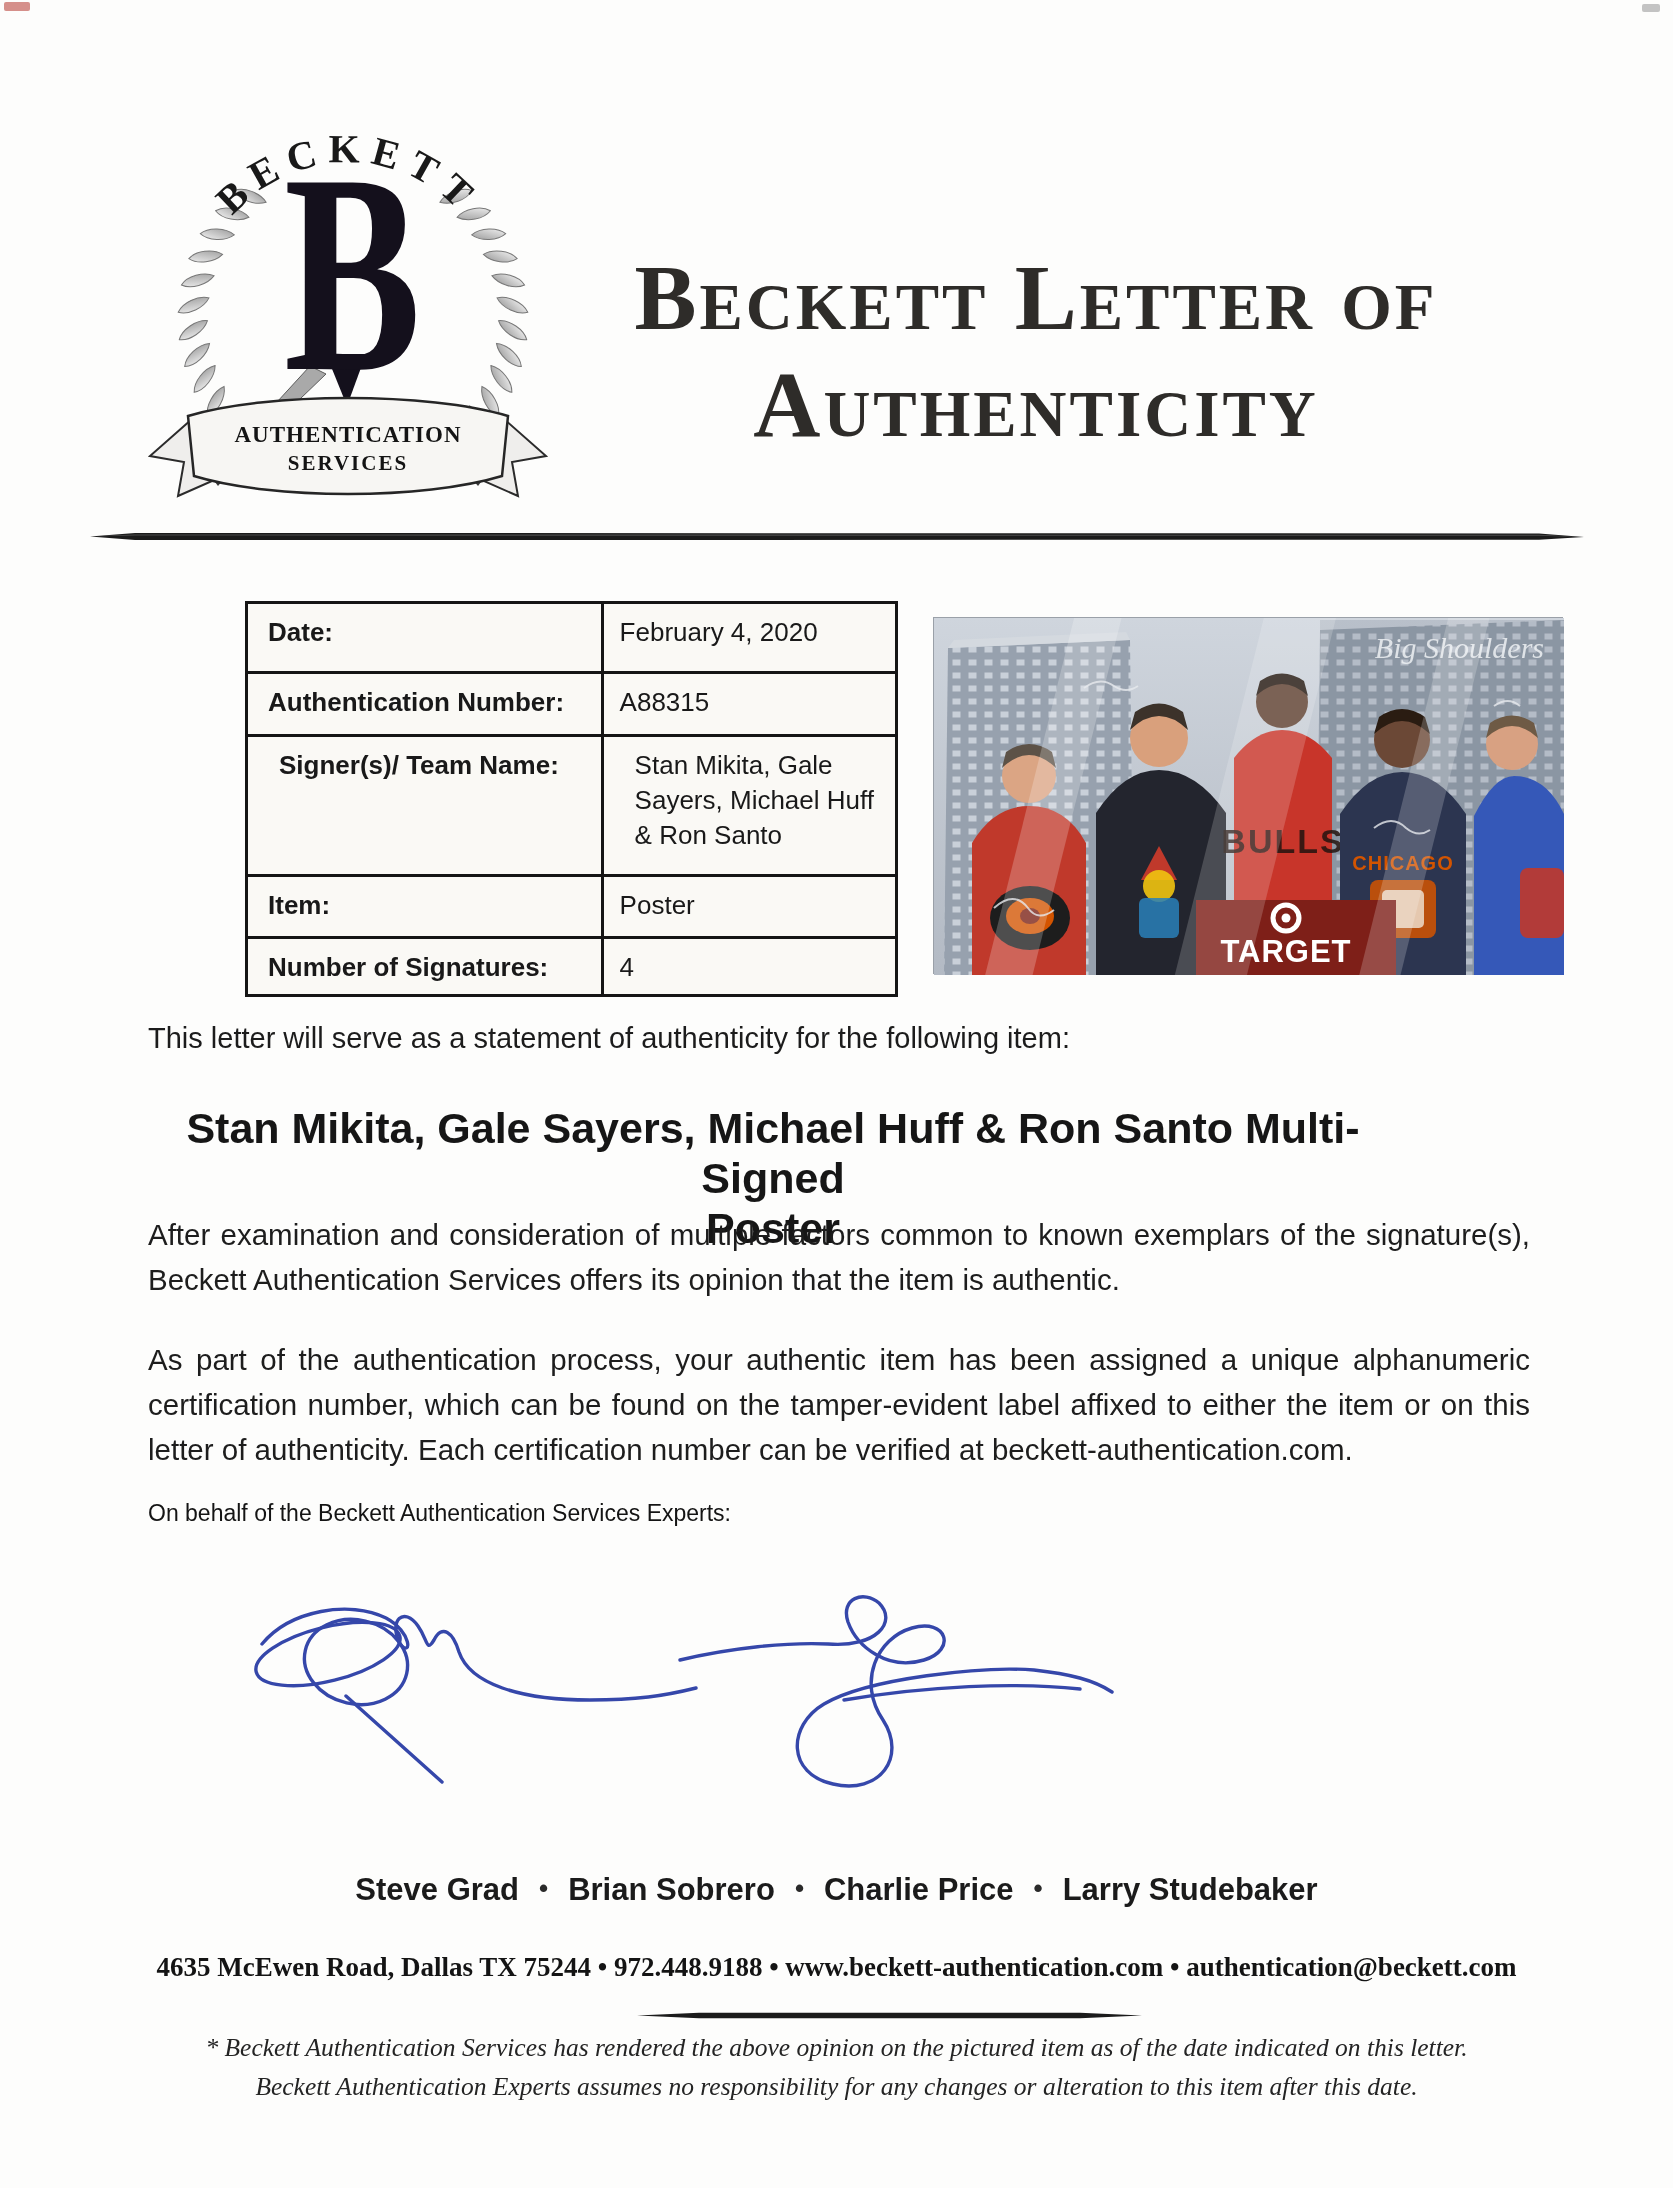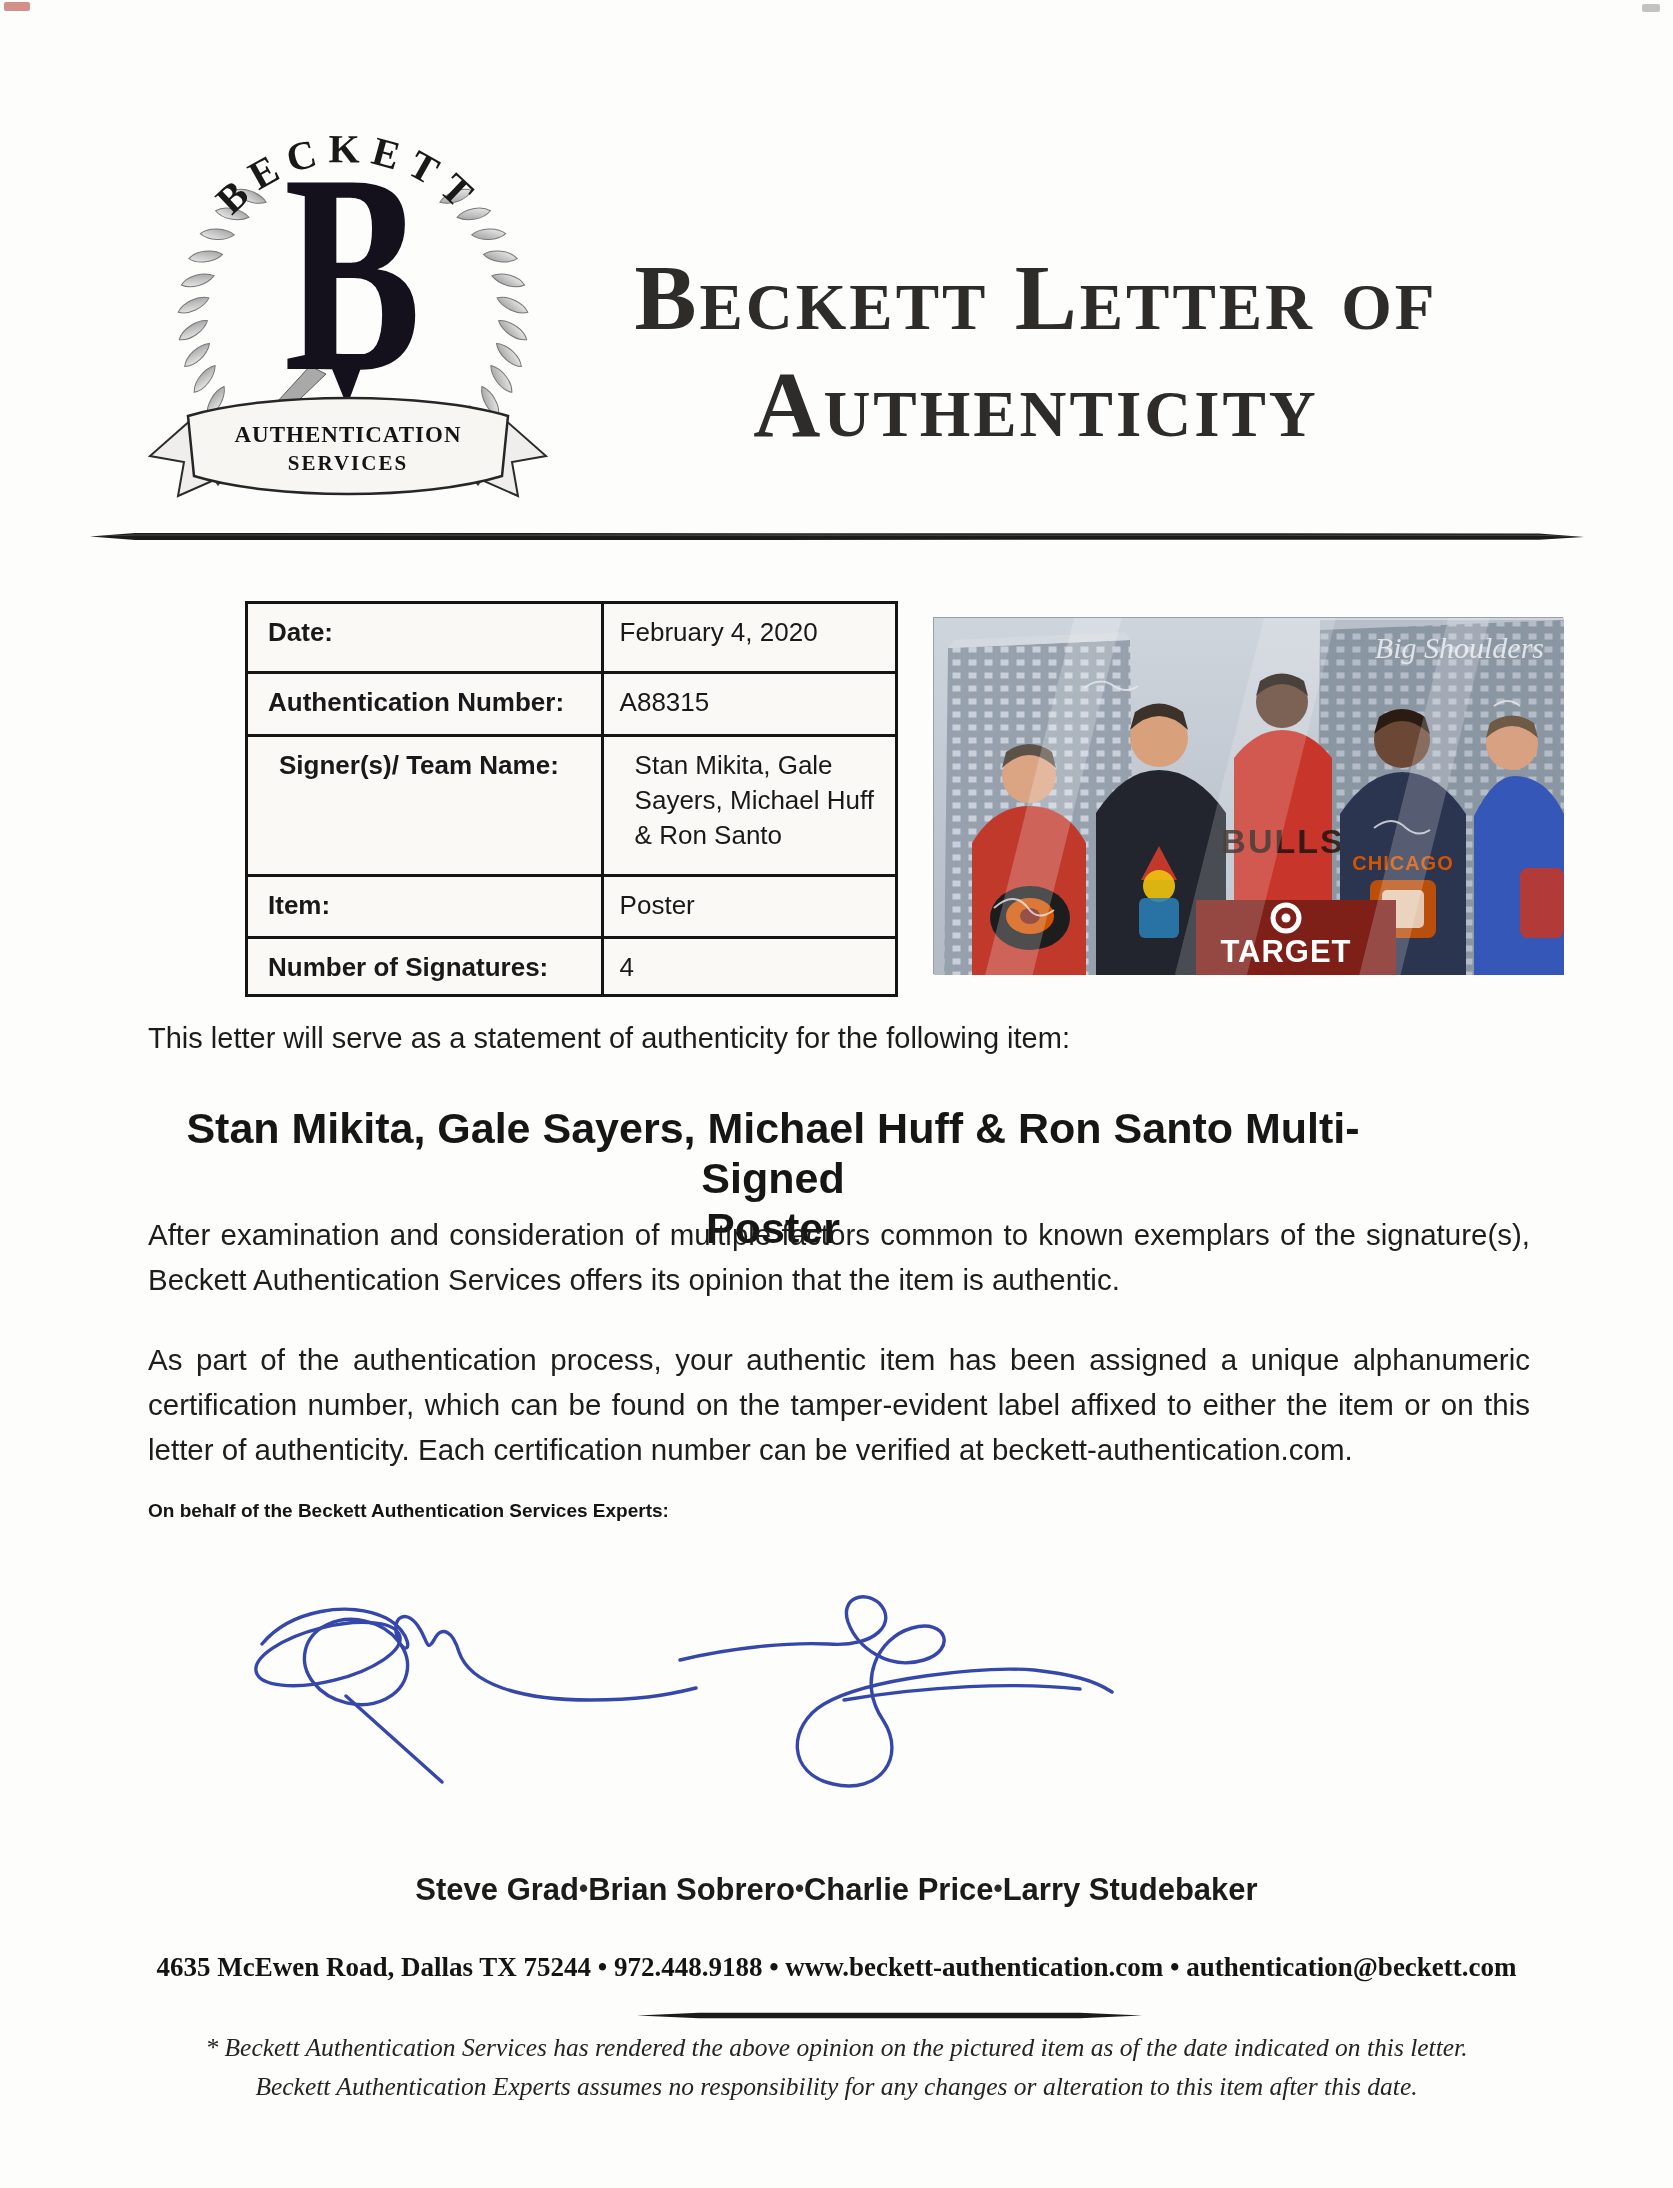--- a/index.html
+++ b/index.html
@@ -35,26 +35,26 @@
   
   .intro { position:absolute; left:148px; top:1022px; width:1400px; font-size:29px; }
   .item-heading { position:absolute; left:148px; top:1103px; width:1250px;
                   font-size:43px; font-weight:bold; line-height:50px;
                   text-align:center; color:#161616; }
   .para { position:absolute; left:148px; width:1382px; font-size:29.5px;
           line-height:45px; text-align:justify; color:#1d1d1d; }
   .para1 { top:1212px; }
   .para2 { top:1337px; }
   .experts-intro { position:absolute; left:148px; top:1500px; width:1382px;
-                   font-size:19px; font-weight:bold; color:#141414; }
+                   font-size:23px; font-weight:normal; color:#141414; }
   
   .signature { position:absolute; left:228px; top:1548px; width:905px; height:320px; }
   
   .experts-row { position:absolute; left:0; top:1872px; width:1673px;
-                 display:flex; justify-content:center; align-items:center; 
+                 display:flex; justify-content:center; align-items:center; gap:20px;
                  font-size:31px; font-weight:bold; color:#1b1b1b; }
   .experts-row .dot { font-size:26px; color:#2a2a2a; transform:translateY(-2px); }
   .contact-line { position:absolute; left:0; top:1952px; width:1673px; text-align:center;
                   font-family:"Liberation Serif", serif; font-weight:bold;
                   font-size:27px; color:#141414; }
   .footer-divider { position:absolute; left:637px; top:2005px; width:505px; height:7px; }
   .footnotes { position:absolute; left:0; top:2028px; width:1673px; text-align:center;
                font-family:"Liberation Serif", serif; font-style:italic;
                font-size:25.5px; line-height:39px; color:#242424; }
 </style>

